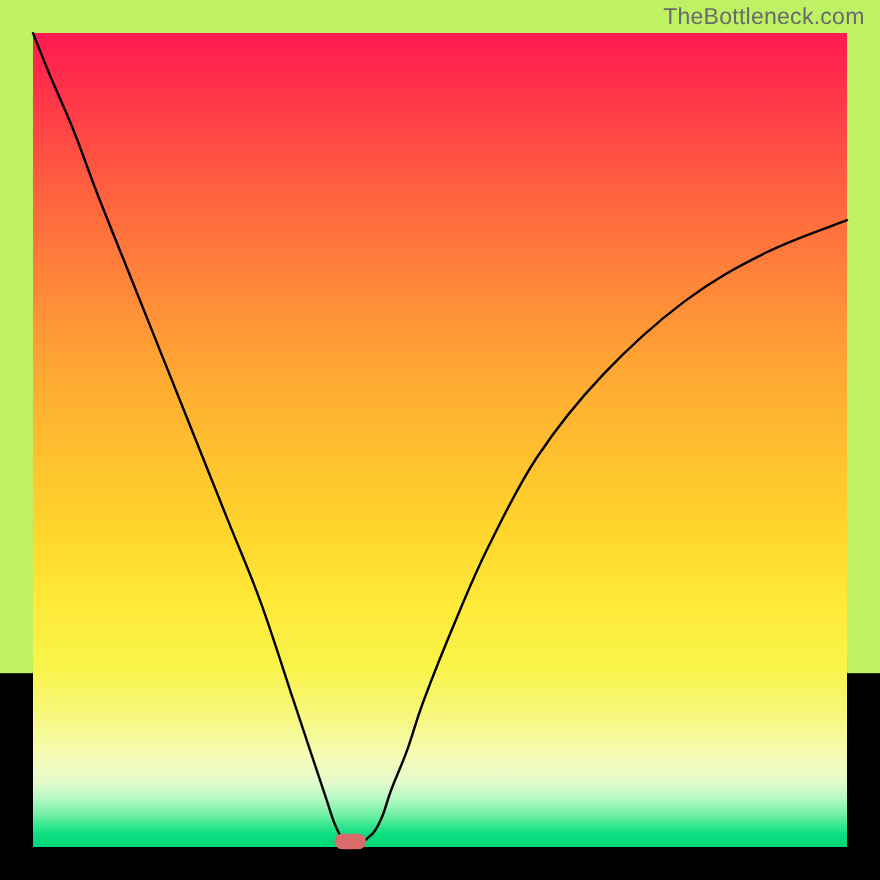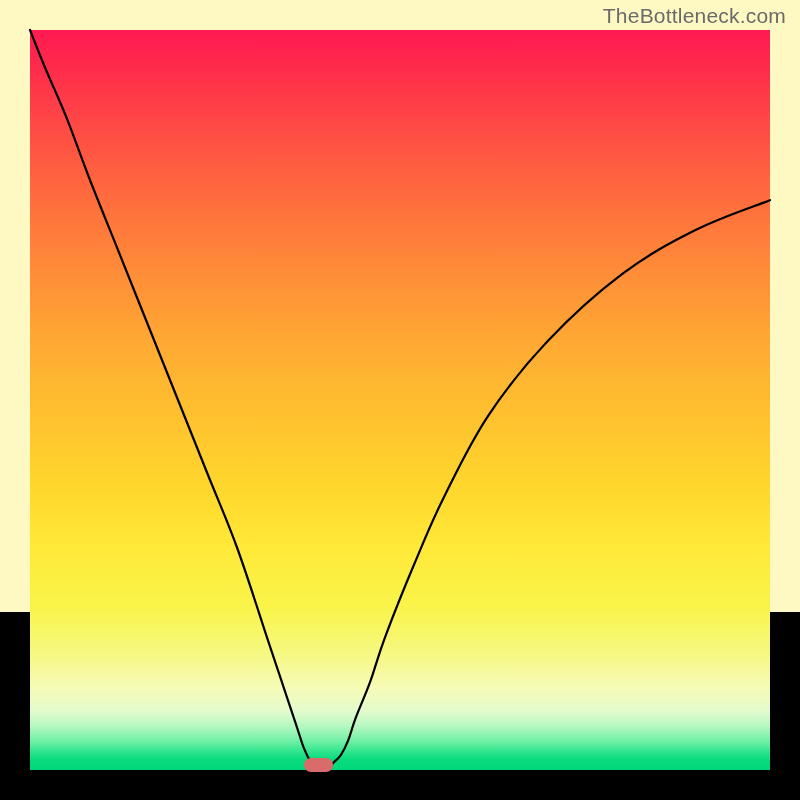--- a/index.html
+++ b/index.html
@@ -8,21 +8,21 @@
     width: 800px;
     height: 800px;
     background: #000;
     overflow: hidden;
     font-family: Arial, Helvetica, sans-serif;
   }
   .frame {
     position: relative;
     width: 800px;
     height: 612px;
-    background: #fef9c3;
+    background: #bef264;
   }
   .plot-area {
     position: absolute;
     left: 30px;
     top: 30px;
     width: 740px;
     height: 740px;
     background: linear-gradient(
       to bottom,
       #ff1a52 0%,

